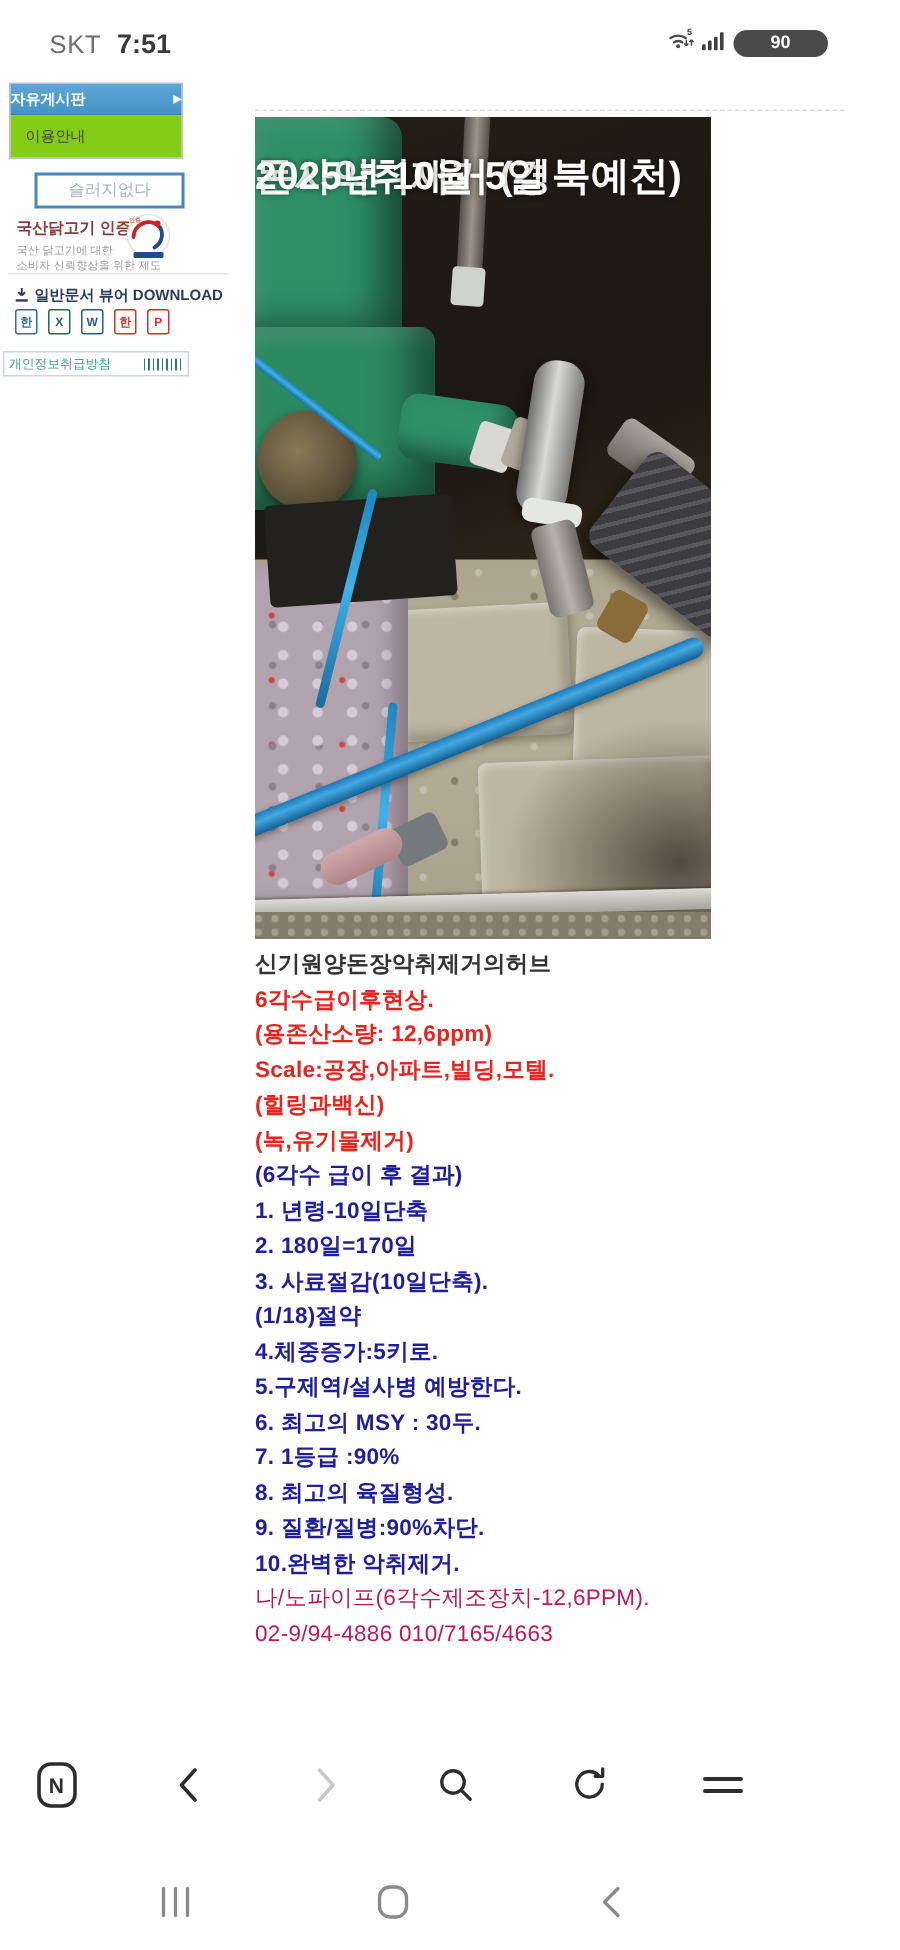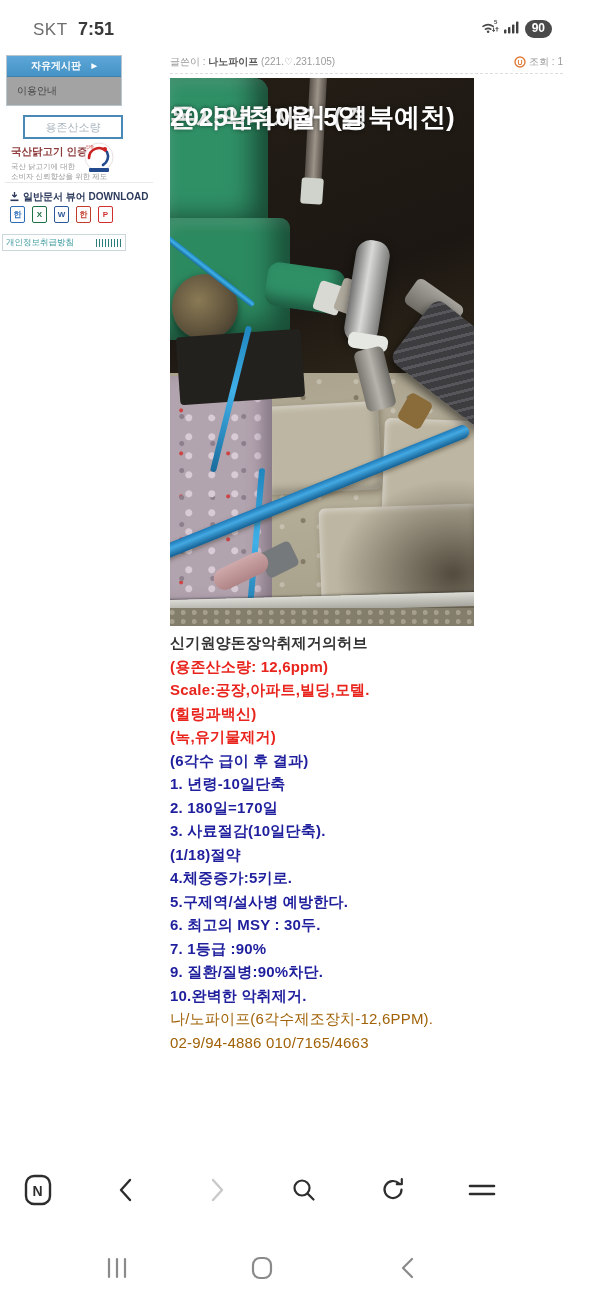--- a/index.html
+++ b/index.html
@@ -4,31 +4,31 @@
 <style>
   * { margin:0; padding:0; box-sizing:border-box; }
   html,body { width:600px; height:1300px; background:#fff; font-family:"Liberation Sans", sans-serif; }
   .screen { position:relative; width:568px; height:1300px; overflow:hidden; background:#fff; }
 
   
   .status-bar { position:absolute; top:0; left:0; right:0; height:48px; display:flex; align-items:center; justify-content:space-between; padding:10px 16px 0 33px; }
   .carrier { font-size:17px; color:#6e6e6e; letter-spacing:.5px; }
   .clock { font-size:18px; color:#3a3a3a; font-weight:bold; margin-left:6px; }
   .status-right { display:flex; align-items:center; gap:5px; }
-  .battery-pill { background:#4a4a4a; color:#fff; font-size:12px; font-weight:bold; border-radius:10px; padding:2px 7px 3px; line-height:13px; }
+  .battery-pill { background:#4a4a4a; color:#fff; font-size:12px; font-weight:bold; border-radius:10px; padding:2px 25px 3px; line-height:13px; }
 
   
   .page { position:absolute; top:48px; left:0; right:0; bottom:137px; background:#fff; }
 
   
   .sidebar { position:absolute; left:0; top:0; width:160px; height:100%; }
   .menu-box { position:absolute; left:6px; top:7px; width:116px; border:1px solid #b9c5cd; background:#fff; }
-  .menu-header { height:21px; background:linear-gradient(#5ca7d8,#4592c5); border-bottom:1px solid #3c80ad; color:#fff; font-size:10px; font-weight:bold; display:flex; align-items:center; justify-content:space-between; padding:0 24px; }
+  .menu-header { height:21px; background:linear-gradient(#5ca7d8,#4592c5); border-bottom:1px solid #3c80ad; color:#fff; font-size:10px; font-weight:bold; display:flex; align-items:center; justify-content:space-between; padding:0 0; }
   .menu-header .arr { font-size:7px; }
-  .menu-item { height:28px; background:#a3a3a3; font-size:10px; color:#444; display:flex; align-items:center; padding-left:10px;font-family:Liberation Serif, serif; }
+  .menu-item { height:28px; background:#84cc16; font-size:10px; color:#444; display:flex; align-items:center; padding-left:10px;font-family:Liberation Serif, serif; }
   .search-btn { position:absolute; left:23px; top:67px; width:100px; height:24px; background:#fff; border:2px solid #4a88b6; color:#a9b4bd; font-size:11px; text-align:center; line-height:20px; cursor:pointer; }
   .cert { position:absolute; left:11px; top:97px; width:75px; }
   .cert-title { font-size:10.5px; font-weight:bold; color:var(--cert_red,#8c3a3a); margin-bottom:3px; white-space:nowrap; }
   .cert-desc { font-size:7.5px; color:#9a9a9a; line-height:9.5px; white-space:nowrap; }
   .cert-logo { position:absolute; left:80px; top:92px; }
   .sb-divider { position:absolute; left:5px; width:148px; top:134px; border-top:1px solid #e9e9e9; }
   .download-row { position:absolute; left:10px; top:142px; display:flex; align-items:center; gap:4px; font-size:10px; font-weight:bold; color:#2c3a5c; }
   .doc-icons { position:absolute; left:10px; top:158px; display:flex; gap:7px; }
   .doc-icon { width:15px; height:17px; border:1px solid currentColor; border-radius:2px; background:#fdfdfd; font-size:8px; font-weight:bold; display:flex; align-items:center; justify-content:center; }
   .privacy-box { position:absolute; left:2px; top:186px; width:124px; height:17px; border:1px solid #ccd7da; background:#fefefe; display:flex; align-items:center; justify-content:center; gap:22px; cursor:pointer; }
@@ -87,21 +87,21 @@
   .ph-gravel { left:0; top:530px; width:304px; height:18px; background:
       radial-gradient(circle at 20% 50%, #a59f8b 0 2px, transparent 3px),
       #837e6c; background-size:11px 9px; }
   .ph-title { left:0; right:0; top:20px; text-align:center; color:#fff; font-size:26px; font-weight:bold; line-height:38px; text-shadow:0 0 4px rgba(0,0,0,.45); z-index:10; }
 
   
   .body-lines { position:absolute; left:10px; top:583px; width:430px; font-size:15px; font-weight:bold; line-height:23.5px; letter-spacing:.2px; }
   .body-line.dark { color:#333; }
   .body-line.red { color:var(--red,#e8241d); }
   .body-line.navy { color:var(--navy,#1f1f9e); }
-  .body-line.plain { color:#a16207; font-weight:normal; }
+  .body-line.plain { color:#be185d; font-weight:normal; }
 
   
   .browser-toolbar { position:absolute; left:0; top:1155px; width:520px; height:70px; background:#fff; display:flex; align-items:center; justify-content:space-between; padding:0 18px; }
   .tb-btn { width:40px; height:40px; display:flex; align-items:center; justify-content:center; cursor:pointer; background:none; border:none; }
 
   
   .nav-bar { position:absolute; left:0; right:0; top:1238px; height:62px; background:#fff; }
   .nav-btn { position:absolute; top:10px; width:40px; height:40px; display:flex; align-items:center; justify-content:center; cursor:pointer; background:none; border:none; }
   .nav-recents { left:97px; } .nav-home { left:242px; } .nav-back { left:388px; }
 </style>
@@ -141,21 +141,21 @@
   <div class="page">
 
     <aside class="sidebar">
       <div class="menu-box">
         <div class="menu-header">
           <span>자유게시판</span>
           <span class="arr">▶</span>
         </div>
         <div class="menu-item">이용안내</div>
       </div>
-      <button class="search-btn">용존산소량</button>
+      <button class="search-btn">슬러지없다</button>
 
       <div class="cert">
         <div class="cert-title">국산닭고기 인증제</div>
         <div class="cert-desc">국산 닭고기에 대한</div>
         <div class="cert-desc">소비자 신뢰향상을 위한 제도</div>
       </div>
       <span class="cert-logo">
         <svg width="38" height="38" viewBox="0 0 38 38">
           <circle cx="19" cy="17" r="14" fill="#fff" stroke="#e8e0e0" stroke-width="1"></circle>
           <path d="M9 18 a10 10 0 0 1 17-7" fill="none" stroke="#c22" stroke-width="2.6" stroke-linecap="round"></path>
@@ -184,32 +184,20 @@
           <div class="doc-icon" style="color: rgb(211, 47, 47);">P</div>
         </div>
 
       <div class="privacy-box">
         <span class="privacy-label">개인정보취급방침</span>
         <span class="barcode"></span>
       </div>
     </aside>
 
     <main class="content">
-      <div class="post-meta">
-        <div class="meta-left">
-          <span>글쓴이 : </span><span class="author-name">나노파이프</span><span> (221.♡.231.105)</span>
-        </div>
-        <div class="meta-right">
-          <svg width="12" height="12" viewBox="0 0 12 12">
-            <circle cx="6" cy="6" r="5" fill="#fff" stroke="#e07b39" stroke-width="1.4"></circle>
-            <text x="3.4" y="8.6" font-size="7" fill="#e07b39" font-weight="bold">U</text>
-          </svg>
-          <span>조회 : 1</span>
-        </div>
-      </div>
       <div class="meta-divider"></div>
 
       <div class="photo">
         <div class="ph-ground"></div>
         <div class="paver paver-1"></div>
         <div class="paver paver-2"></div>
         <div class="paver paver-3"></div>
         <div class="ph-ground-shadow"></div>
         <div class="ph-fluff"></div>
         <div class="pump-top"></div>
@@ -238,33 +226,35 @@
         <div class="ph-metal-bar"></div>
         <div class="ph-gravel"></div>
         <div class="ph-title">
           <div>돈사악취제거 (경북예천)</div>
           <div>2025년 10월 5일</div>
         </div>
       </div>
 
       <div class="body-lines">
           <div class="body-line dark">신기원양돈장악취제거의허브</div>
+          <div class="body-line red">6각수급이후현상.</div>
           <div class="body-line red">(용존산소량: 12,6ppm)</div>
           <div class="body-line red">Scale:공장,아파트,빌딩,모텔.</div>
           <div class="body-line red">(힐링과백신)</div>
           <div class="body-line red">(녹,유기물제거)</div>
           <div class="body-line navy">(6각수 급이 후 결과)</div>
           <div class="body-line navy">1. 년령-10일단축</div>
           <div class="body-line navy">2. 180일=170일</div>
           <div class="body-line navy">3. 사료절감(10일단축).</div>
           <div class="body-line navy">(1/18)절약</div>
           <div class="body-line navy">4.체중증가:5키로.</div>
           <div class="body-line navy">5.구제역/설사병 예방한다.</div>
           <div class="body-line navy">6. 최고의 MSY : 30두.</div>
           <div class="body-line navy">7. 1등급 :90%</div>
+          <div class="body-line navy">8. 최고의 육질형성.</div>
           <div class="body-line navy">9. 질환/질병:90%차단.</div>
           <div class="body-line navy">10.완벽한 악취제거.</div>
           <div class="body-line plain">나/노파이프(6각수제조장치-12,6PPM).</div>
           <div class="body-line plain">02-9/94-4886 010/7165/4663</div>
         </div>
     </main>
   </div>
 
   <div class="browser-toolbar">
     <button class="tb-btn">

